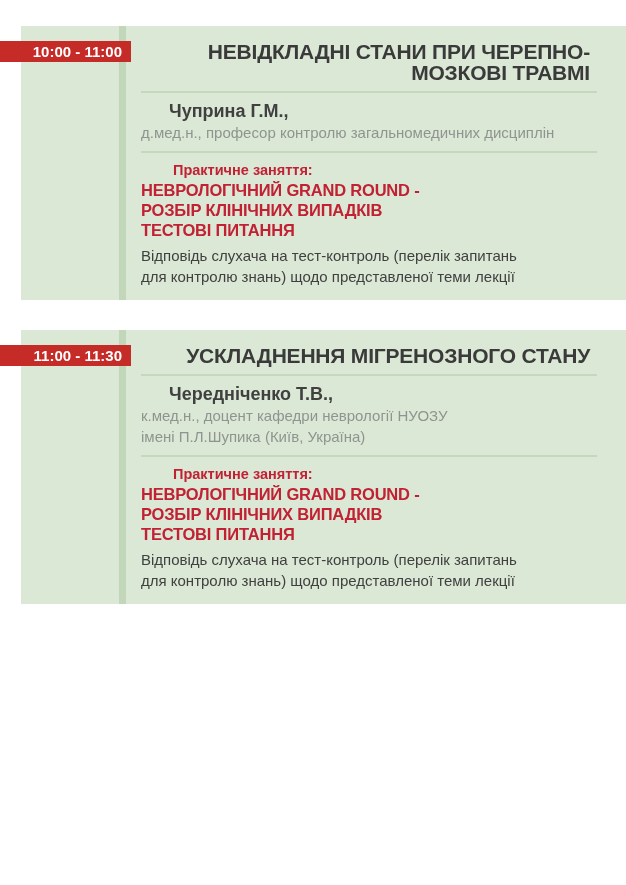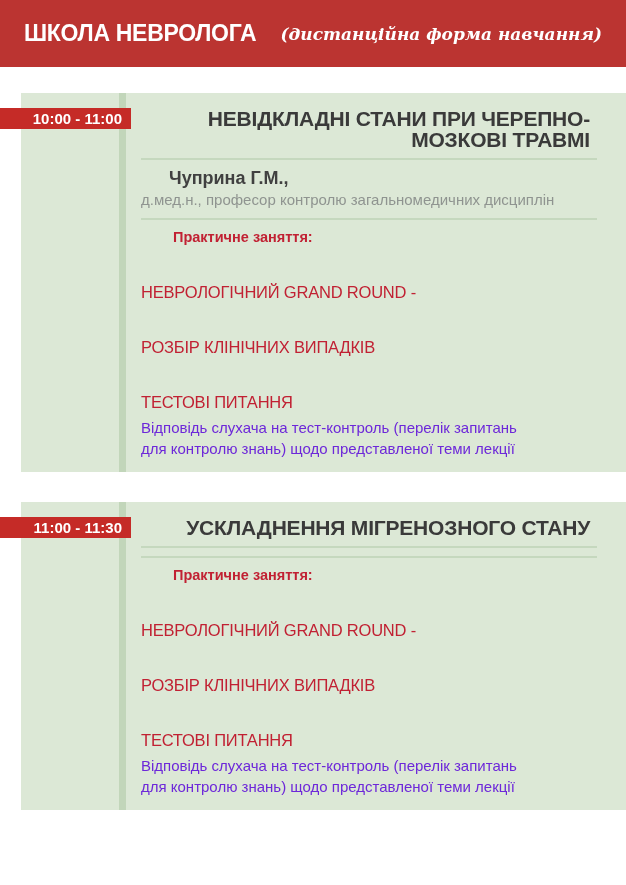--- a/index.html
+++ b/index.html
@@ -97,41 +97,36 @@
   .practical-label{
     color:#c12133;
     font-size:14.5px;
     font-weight:bold;
     line-height:19px;
     margin-left:32px;
   }
   .practical-line{
     color:#c12133;
     font-size:16.5px;
-    font-weight:normal;
+    font-weight:bold;
     line-height:20px;
     letter-spacing:-0.2px;
-    margin-top:35px;
   }
   .note{margin-top:5px;}
   .note-line{
     font-size:15px;
-    color:#6d28d9;
+    color:#404040;
     line-height:21px;
   }
 </style>
 </head>
 <body>
 
 <div class="page">
 
-  <div class="header">
-    <div class="header-title">ШКОЛА НЕВРОЛОГА</div>
-    <div class="header-subtitle">(дистанційна форма навчання)</div>
-  </div>
 
   <div class="session first">
     <div class="stripe"></div>
     <div class="time-badge">10:00 - 11:00</div>
     <div class="session-title">НЕВІДКЛАДНІ СТАНИ ПРИ ЧЕРЕПНО-МОЗКОВІ ТРАВМІ</div>
     <div class="sep"></div>
     <div class="speaker">
       <div class="speaker-name">Чуприна Г.М.,</div>
       <div class="speaker-desc">д.мед.н., професор контролю загальномедичних дисциплін</div>
     </div>
@@ -146,20 +141,25 @@
       <div class="note-line">Відповідь слухача на тест-контроль (перелік запитань</div>
       <div class="note-line">для контролю знань) щодо представленої теми лекції</div>
     </div>
   </div>
 
   <div class="session second">
     <div class="stripe"></div>
     <div class="time-badge">11:00 - 11:30</div>
     <div class="session-title">УСКЛАДНЕННЯ МІГРЕНОЗНОГО СТАНУ</div>
     <div class="sep"></div>
+    <div class="speaker">
+      <div class="speaker-name">Чередніченко Т.В.,</div>
+      <div class="speaker-desc">к.мед.н., доцент кафедри неврології НУОЗУ</div>
+      <div class="speaker-desc">імені П.Л.Шупика (Київ, Україна)</div>
+    </div>
     <div class="sep"></div>
     <div class="practical">
       <div class="practical-label">Практичне заняття:</div>
       <div class="practical-line">НЕВРОЛОГІЧНИЙ GRAND ROUND -</div>
       <div class="practical-line">РОЗБІР КЛІНІЧНИХ ВИПАДКІВ</div>
       <div class="practical-line">ТЕСТОВІ ПИТАННЯ</div>
     </div>
     <div class="note">
       <div class="note-line">Відповідь слухача на тест-контроль (перелік запитань</div>
       <div class="note-line">для контролю знань) щодо представленої теми лекції</div>

